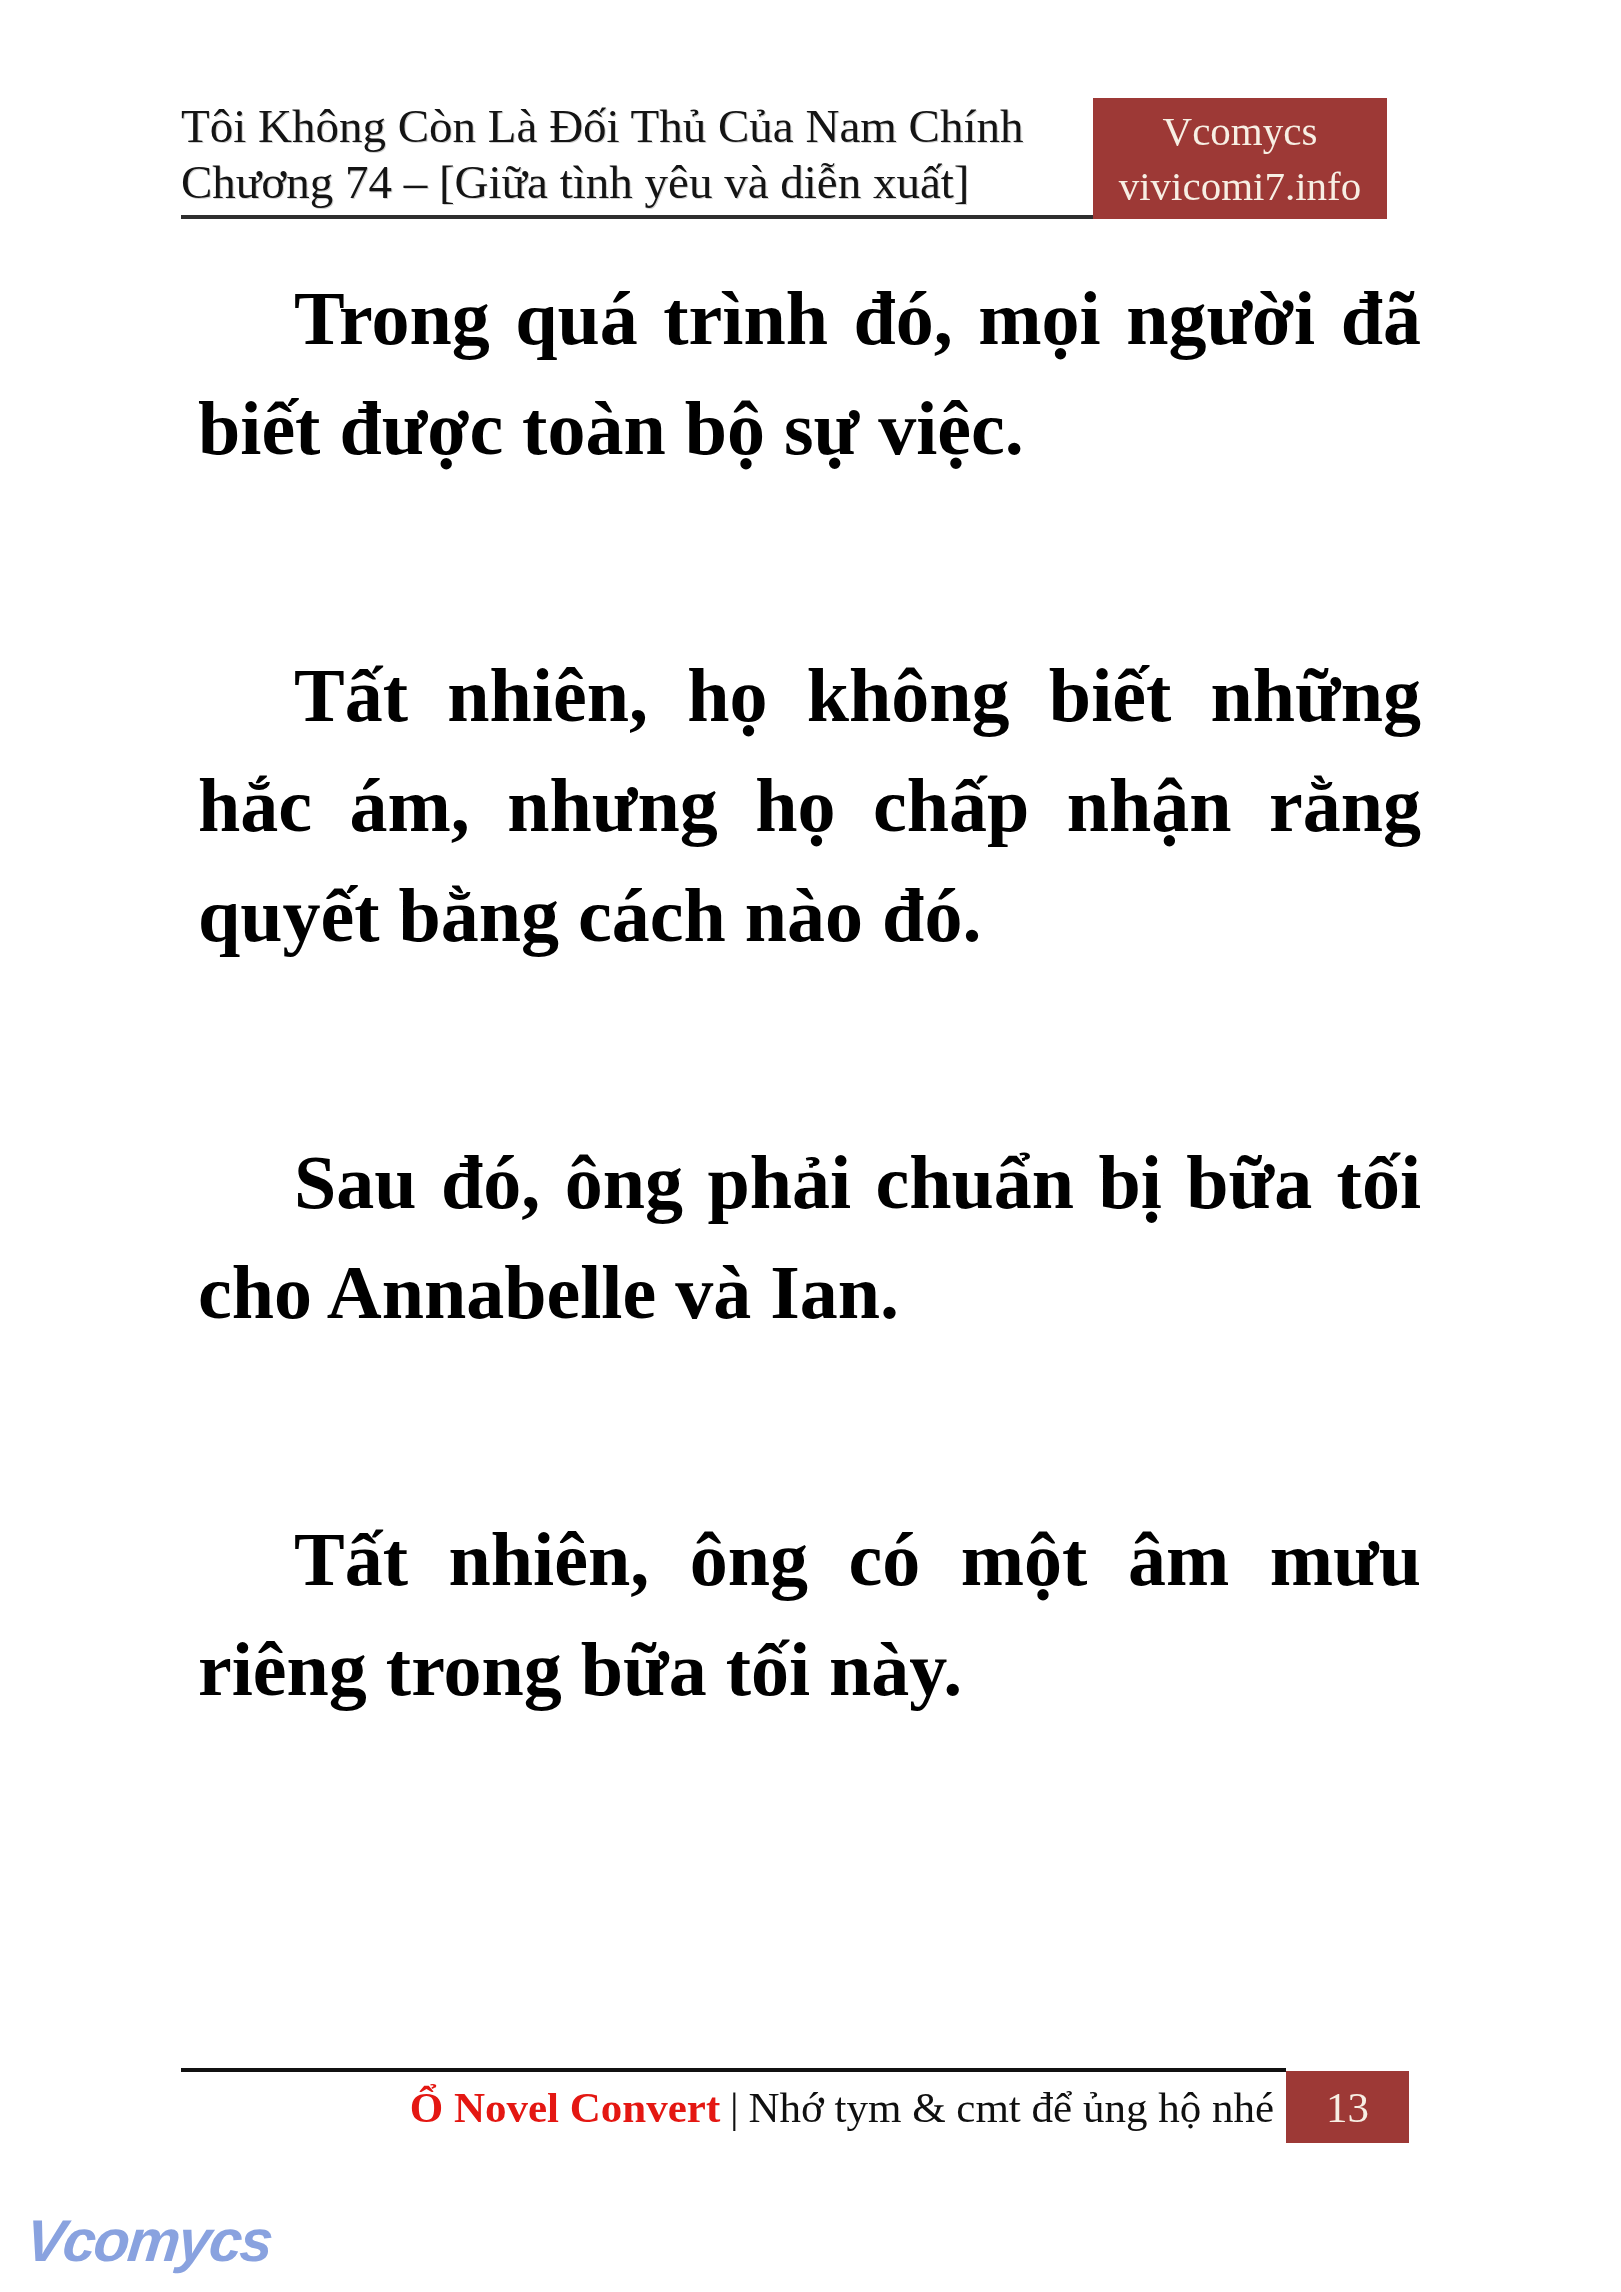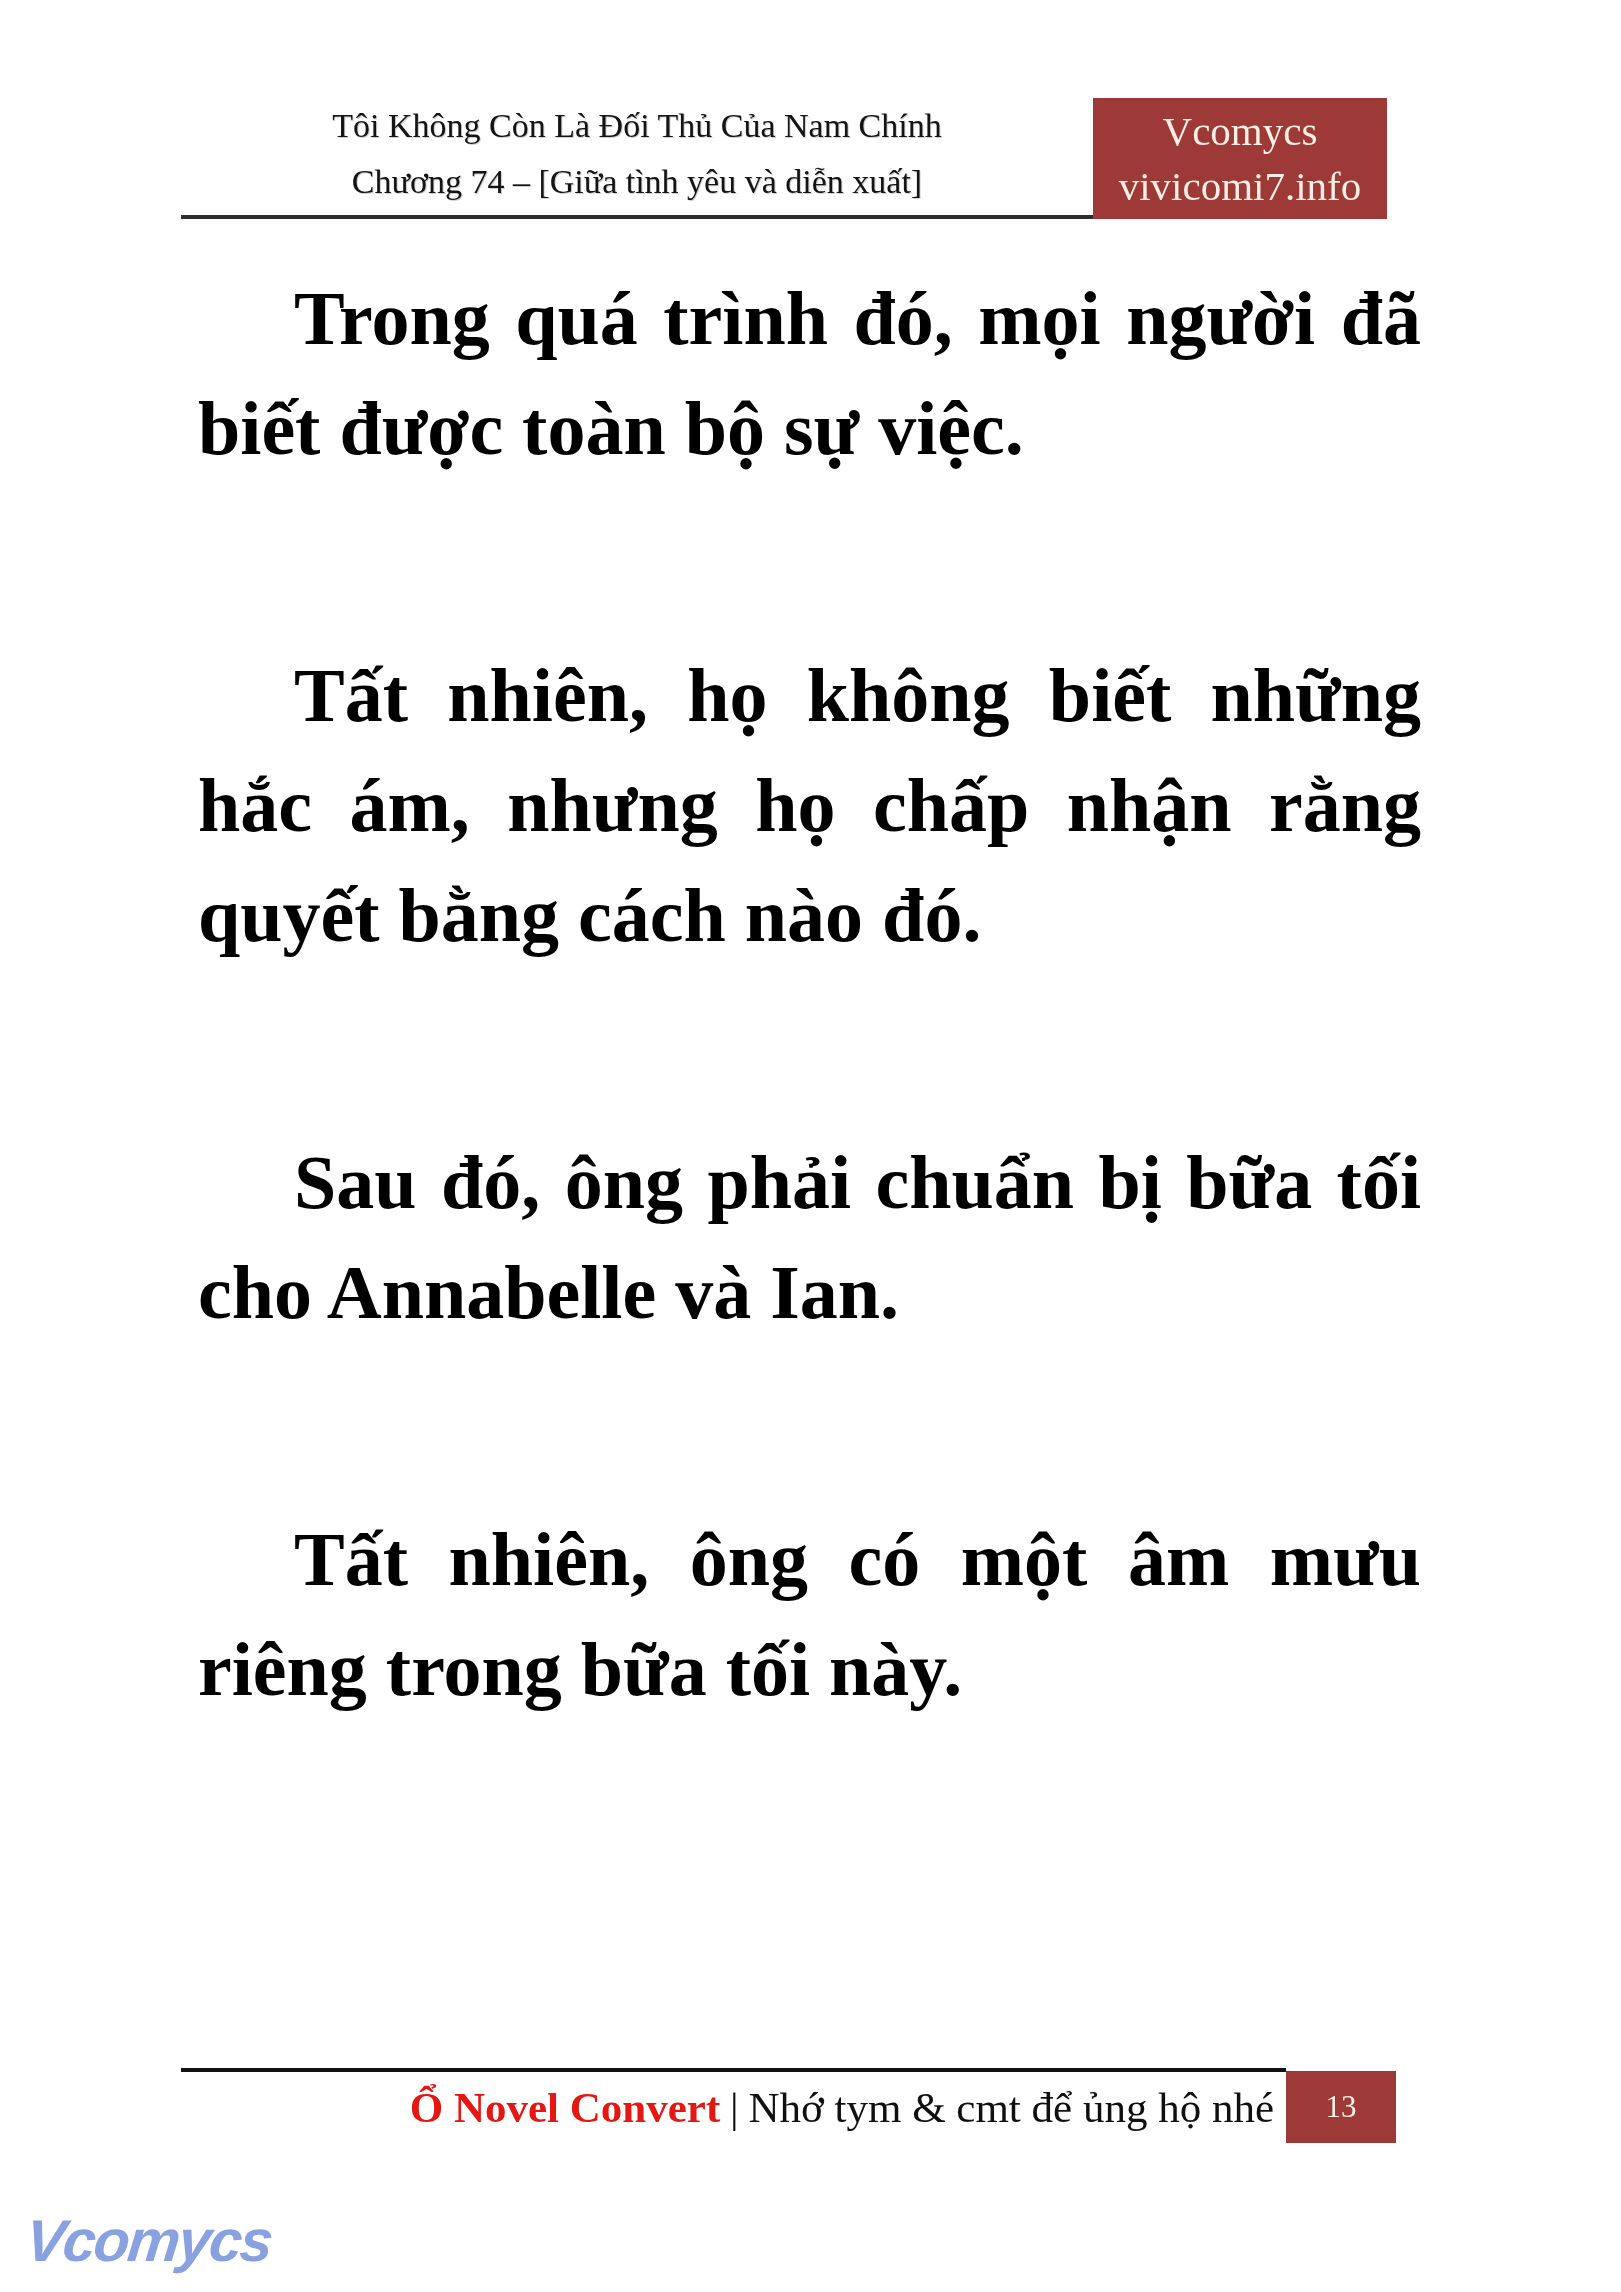--- a/index.html
+++ b/index.html
@@ -10,22 +10,22 @@
     position: relative;
     overflow: hidden;
   }
   .page { position: absolute; inset: 0; }
 
   
   .header-titles {
     position: absolute;
     left: 181px; top: 98px;
     width: 912px;
-    text-align: center;
-    font-size: 34px;
+    text-align: left;
+    font-size: 47px;
     line-height: 56px;
     color: #141414;
     text-shadow: 1px 1px 0 rgba(120,120,120,0.35);
     white-space: nowrap;
   }
   .header-rule {
     position: absolute;
     left: 181px; top: 215px;
     width: 1204px; height: 3.9px;
     background: #2e2e2e;
@@ -73,25 +73,25 @@
     white-space: nowrap;
   }
   .footer-text .brand {
     color: var(--brand-red, #e41712);
     font-weight: bold;
   }
   .footer-text .sep { padding: 0 9.8px; color: #101010; }
   .pagenum {
     position: absolute;
     left: 1286px; top: 2071px;
-    width: 110px; height: 72px;
+    width: 123px; height: 72px;
     background: var(--badge-bg, #9d3936);
     color: var(--badge-fg, #f7efe4);
     display: flex; align-items: center; justify-content: center;
-    font-size: 31px;
+    font-size: 43px;
   }
 
   
   .watermark {
     position: absolute;
     left: 25.5px; top: 2207px;
     font-family: "Liberation Sans", sans-serif;
     font-size: 59px;
     font-weight: bold;
     font-style: italic;

